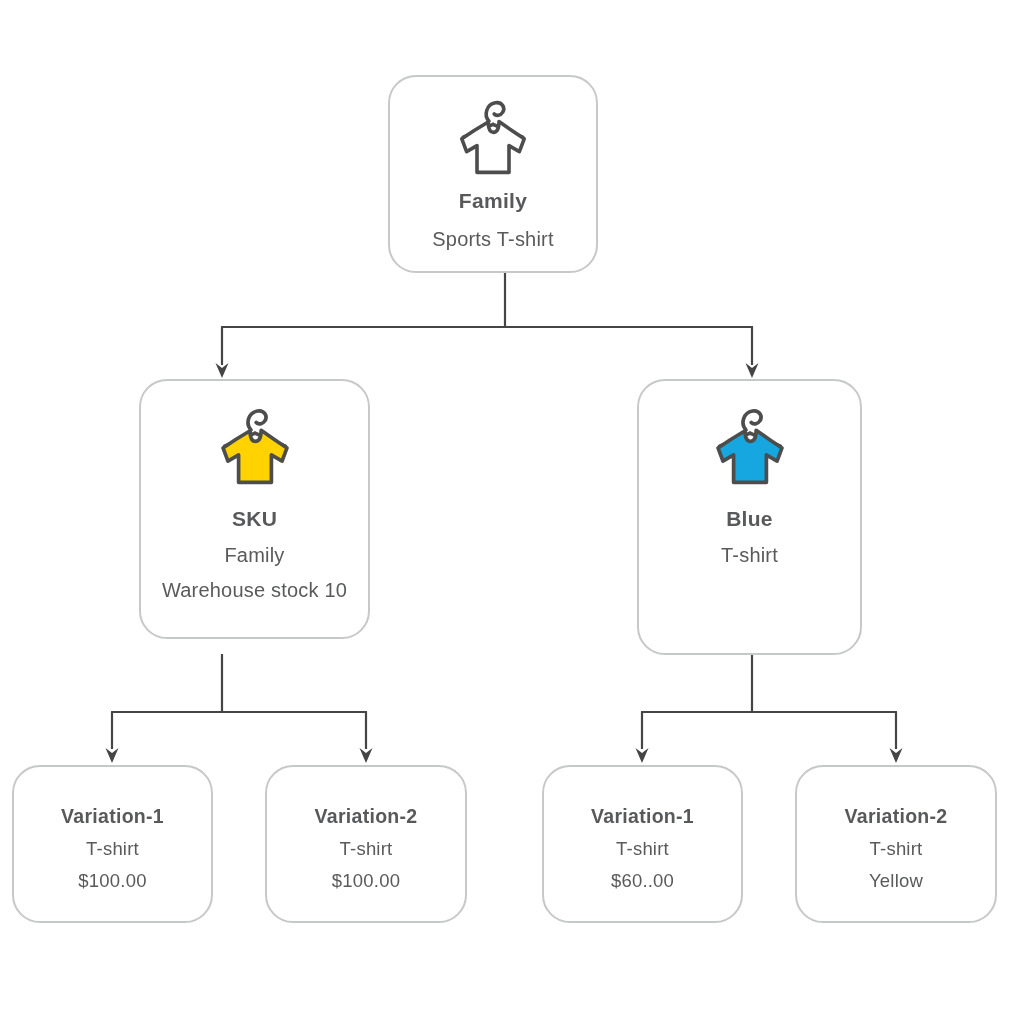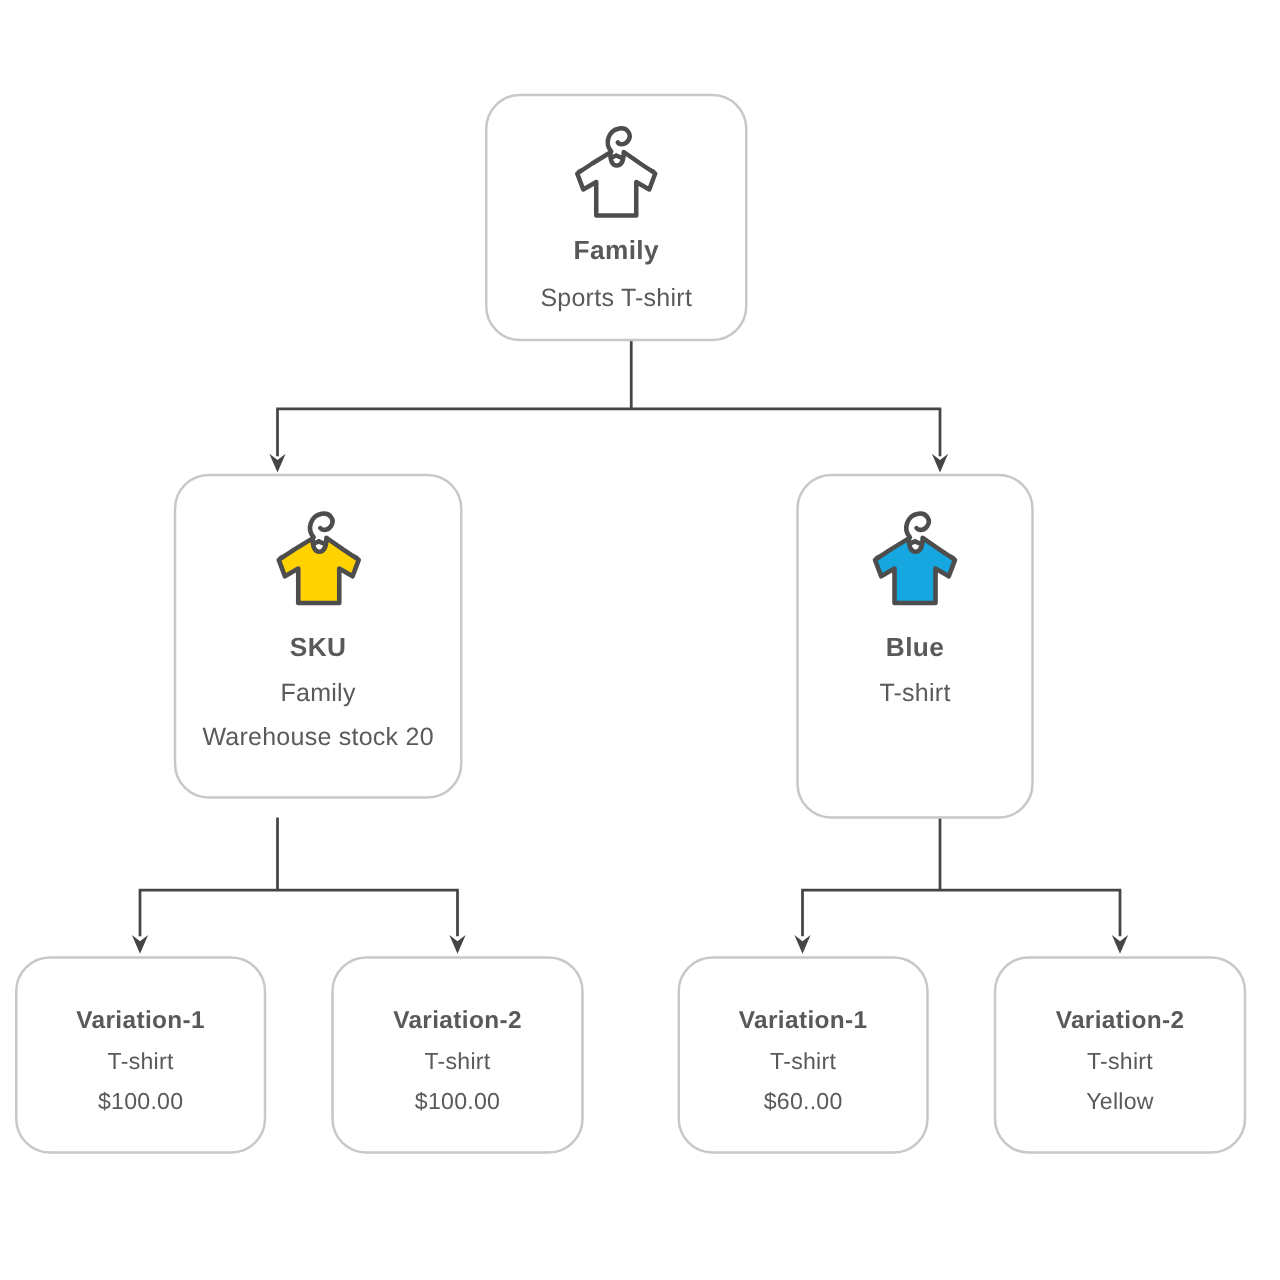--- a/index.html
+++ b/index.html
@@ -110,24 +110,24 @@
   </div>
 
   <div class="node node-sku" style="left:107px; top:379px; width:231px; height:260px;margin-left:32px;">
     <svg class="icon-svg" viewBox="0 0 100 112" xmlns="http://www.w3.org/2000/svg">
       <path class="tshirt-outline" d="M50,44 L13,60 M50,44 L87,60"></path>
       <path class="tshirt-body" d="M26,52 L44,41 C44,50 46,54 50.5,54 C55,54 57.5,50 57.5,40.5 L74,52 L89,62 L83,78 L70,70.5 L70,104 L30,104 L30,70.5 L17,78 L11,62 Z" fill="#FFD200"></path>
       <path class="tshirt-outline" d="M45,40 C38,32 42,19 53,17 C61,15.5 66,23 62,29 C59.5,33 54,34 51.5,31"></path>
     </svg>
     <div class="title">SKU</div>
     <div class="line">Family</div>
-    <div class="line">Warehouse stock 20</div>
+    <div class="line">Warehouse stock 10</div>
   </div>
 
-  <div class="node node-sku" style="left:637px; top:379px; width:190px; height:276px;">
+  <div class="node node-sku" style="left:637px; top:379px; width:225px; height:276px;">
     <svg class="icon-svg" viewBox="0 0 100 112" xmlns="http://www.w3.org/2000/svg">
       <path class="tshirt-outline" d="M50,44 L13,60 M50,44 L87,60"></path>
       <path class="tshirt-body" d="M26,52 L44,41 C44,50 46,54 50.5,54 C55,54 57.5,50 57.5,40.5 L74,52 L89,62 L83,78 L70,70.5 L70,104 L30,104 L30,70.5 L17,78 L11,62 Z" fill="#16A7E0"></path>
       <path class="tshirt-outline" d="M45,40 C38,32 42,19 53,17 C61,15.5 66,23 62,29 C59.5,33 54,34 51.5,31"></path>
     </svg>
     <div class="title">Blue</div>
     <div class="line">T-shirt</div>
   </div>
 
   <div class="node node-var" style="left:12px; top:765px; width:201px; height:158px;">

